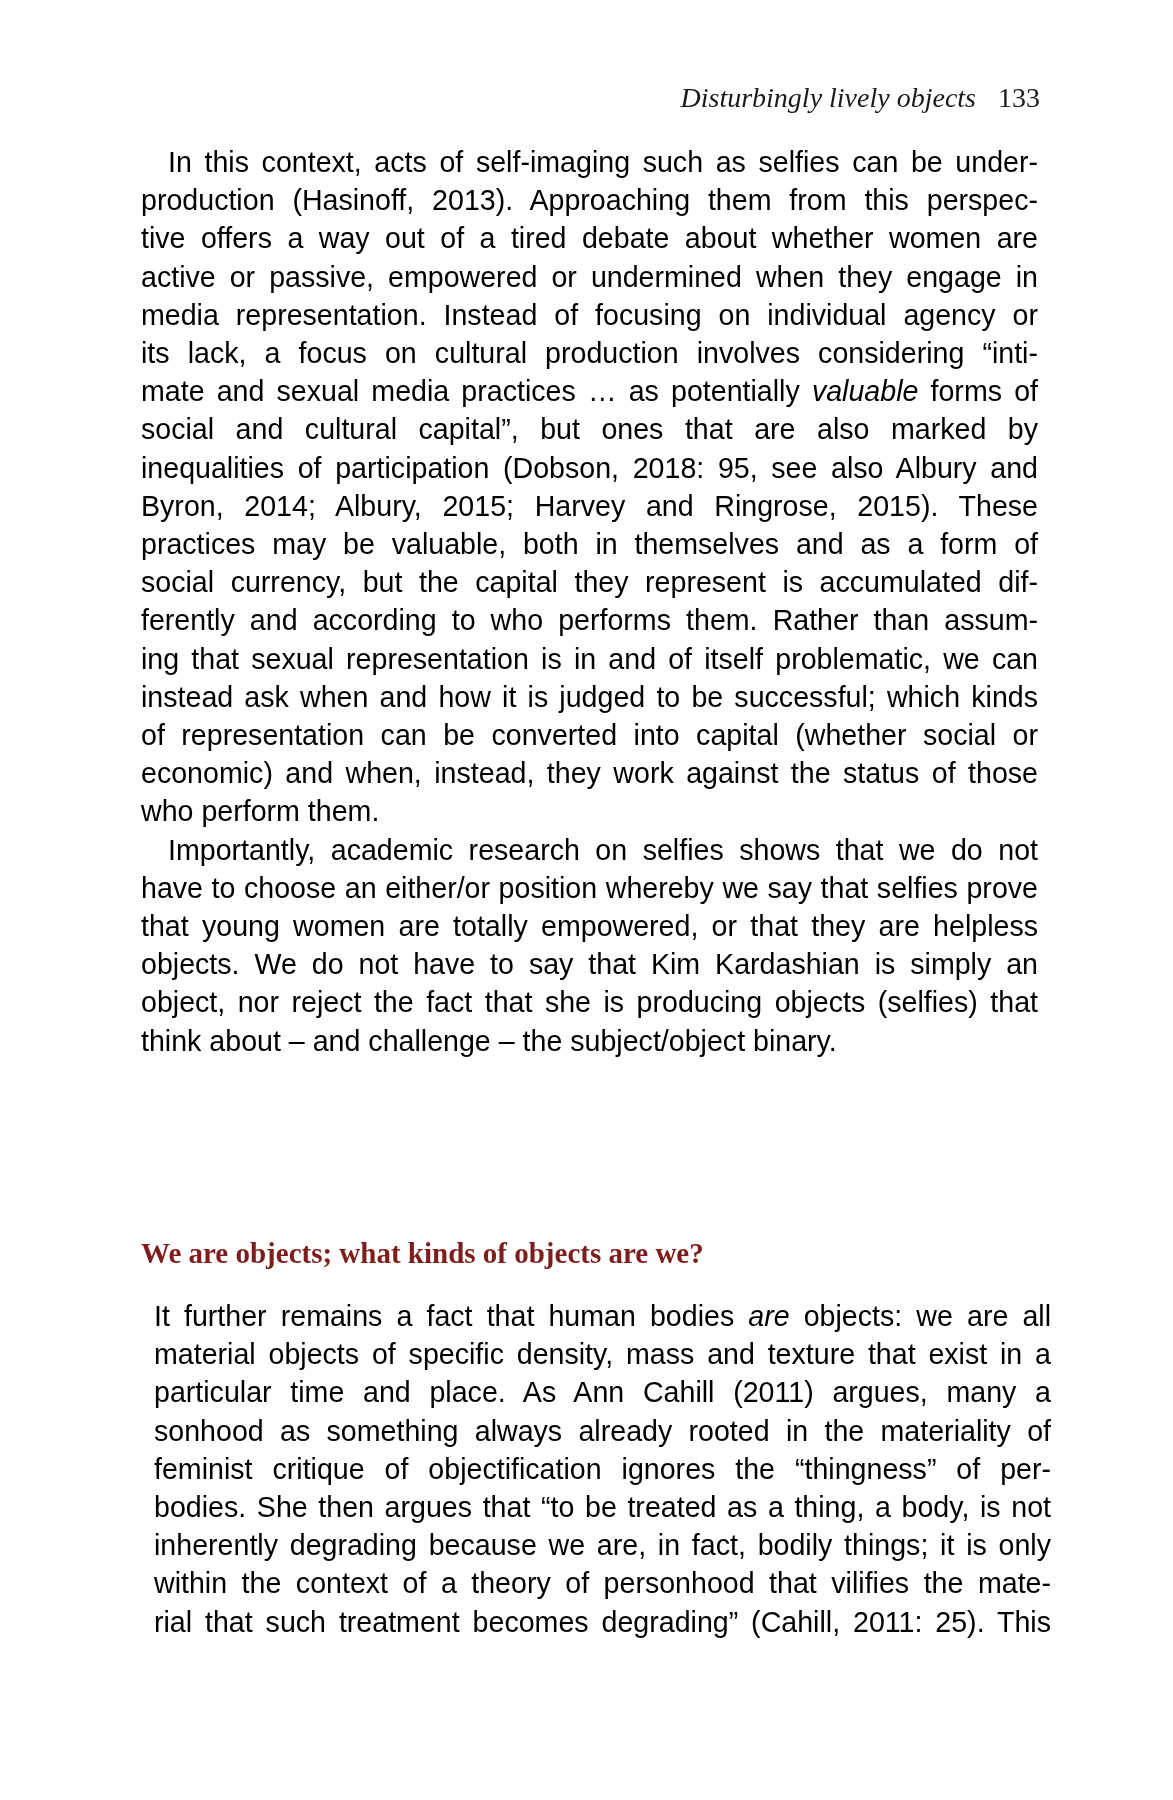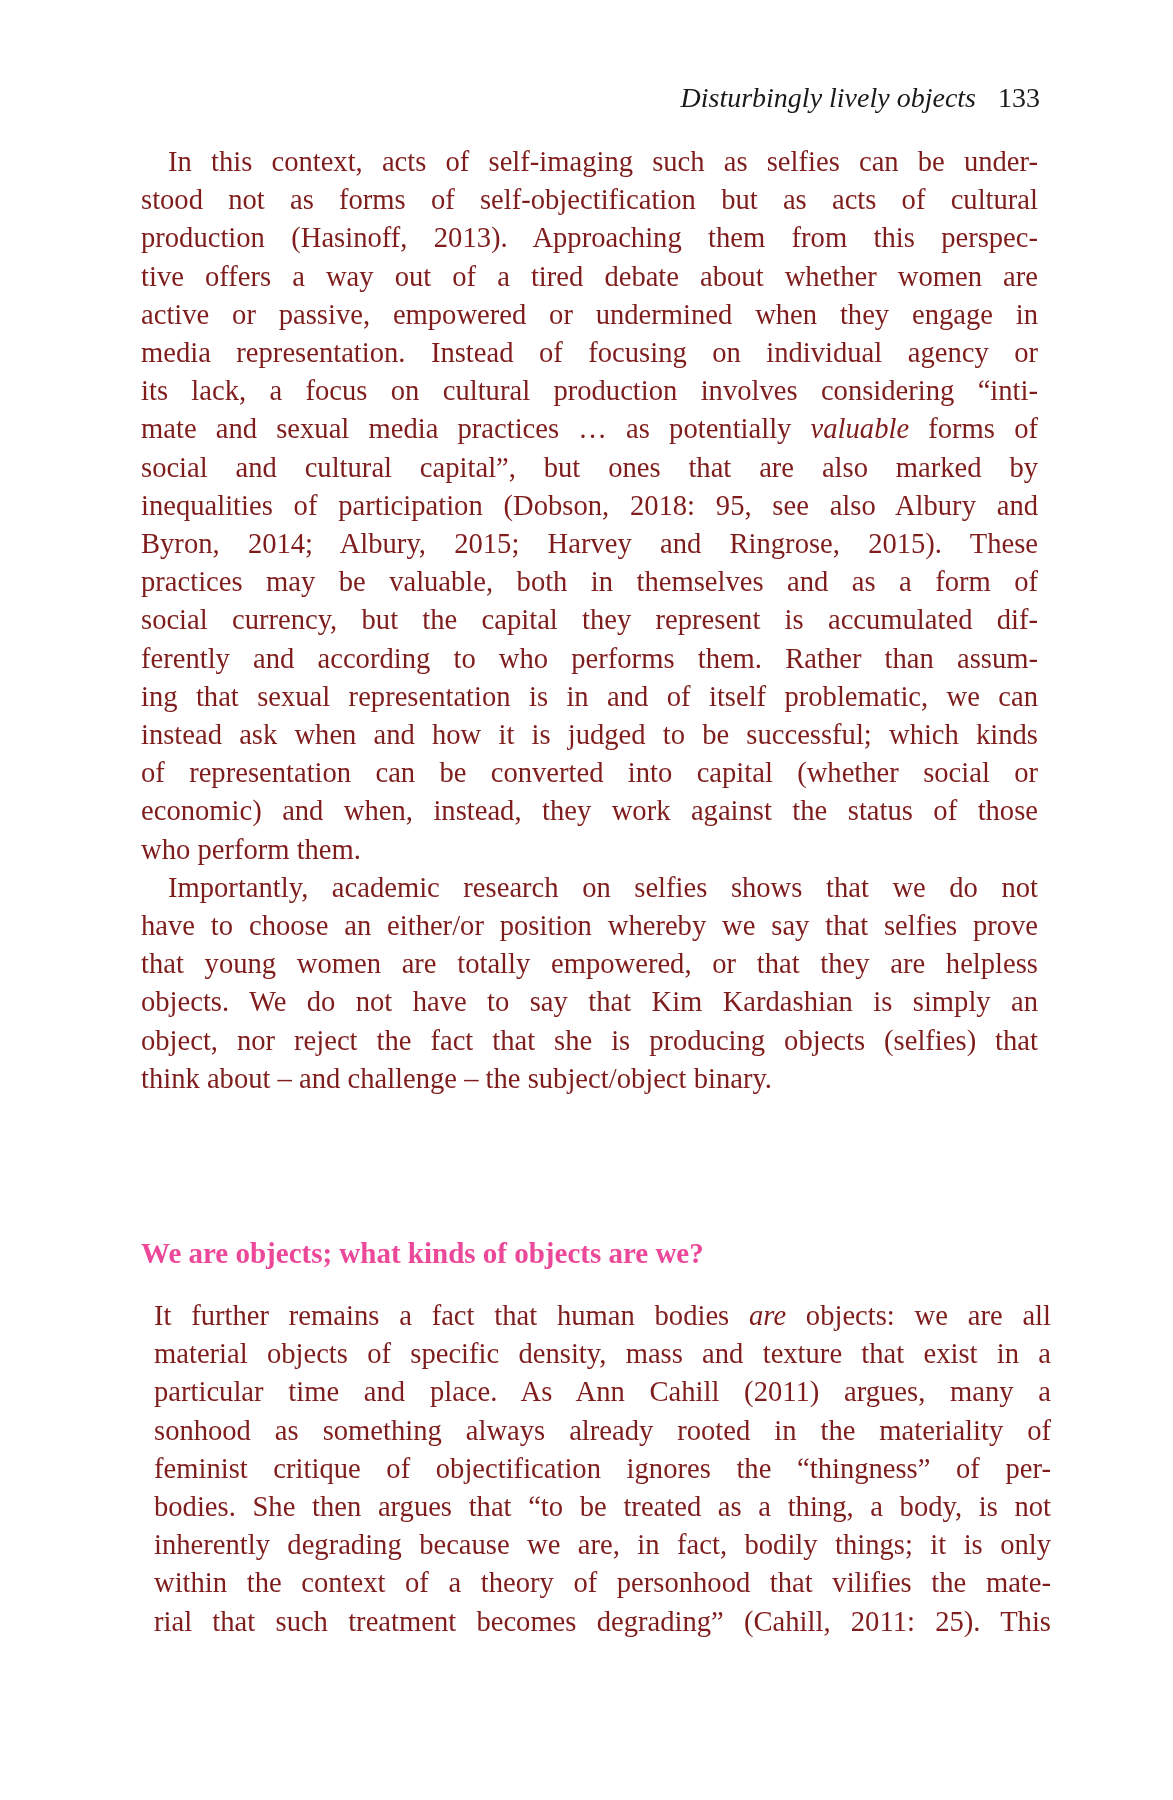--- a/index.html
+++ b/index.html
@@ -1,43 +1,42 @@
 <!DOCTYPE html>
 <html><head>
 <meta charset="utf-8">
 <style>
   html, body { margin: 0; padding: 0; background: #ffffff; }
   body { width: 1173px; height: 1800px; position: relative; overflow: hidden; }
   .page { position: absolute; left: 0; top: 0; width: 1173px; height: 1800px; background: #fff; color: #111; font-family: "DejaVu Serif", "Liberation Serif", serif; }
   .running-head { position: absolute; top: 82px; left: 140px; width: 900px; text-align: right; font-family: "Liberation Serif", serif; font-size: 28px; color: #1a1a1a; }
   .running-head .title { font-style: italic; }
   .running-head .pagenum { margin-left: 22px; }
-  .body { position: absolute; left: 141px; width: 897px; font-family: Liberation Serif, serif; font-size: 28.6px; line-height: 38.2px; color: #7f1d1d; text-align: justify; }
+  .body { position: absolute; left: 141px; width: 897px; font-family: Liberation Sans, sans-serif; font-size: 28.6px; line-height: 38.2px; color: #000000; text-align: justify; }
   .p1 { top: 143px; }
   .body p { margin: 0; text-indent: 27px; hyphens: manual; }
   .body p.noindent { text-indent: 0; }
-  .heading { position: absolute; left: 141px; top: 1237px; font-family: "Liberation Serif", serif; font-weight: bold; font-size: 29px; color: #ec4899; }
+  .heading { position: absolute; left: 141px; top: 1237px; font-family: "Liberation Serif", serif; font-weight: bold; font-size: 29px; color: #7f1d1d; }
   .p3 { top: 1297px; margin-left: 13px; }
   em { font-style: italic; }
   .line { display: block; text-align: justify; text-align-last: justify; }
   .line.last { text-align-last: left; }
 </style>
 </head>
 <body>
 
 <div class="page">
 
   <div class="running-head">
     <span class="title">Disturbingly lively objects</span><span class="pagenum">133</span>
   </div>
 
   <div class="body p1">
     <p>
       <span class="line">In this context, acts of self-imaging such as selfies can be under-</span>
-      <span class="line" style="text-indent:0">stood not as forms of self-objectification but as acts of cultural</span>
       <span class="line" style="text-indent:0">production (Hasinoff, 2013). Approaching them from this perspec-</span>
       <span class="line" style="text-indent:0">tive offers a way out of a tired debate about whether women are</span>
       <span class="line" style="text-indent:0">active or passive, empowered or undermined when they engage in</span>
       <span class="line" style="text-indent:0">media representation. Instead of focusing on individual agency or</span>
       <span class="line" style="text-indent:0">its lack, a focus on cultural production involves considering “inti-</span>
       <span class="line" style="text-indent:0"><span>mate and sexual media practices … as potentially </span><em>valuable</em><span> forms of</span></span>
       <span class="line" style="text-indent:0">social and cultural capital”, but ones that are also marked by</span>
       <span class="line" style="text-indent:0">inequalities of participation (Dobson, 2018: 95, see also Albury and</span>
       <span class="line" style="text-indent:0">Byron, 2014; Albury, 2015; Harvey and Ringrose, 2015). These</span>
       <span class="line" style="text-indent:0">practices may be valuable, both in themselves and as a form of</span>

